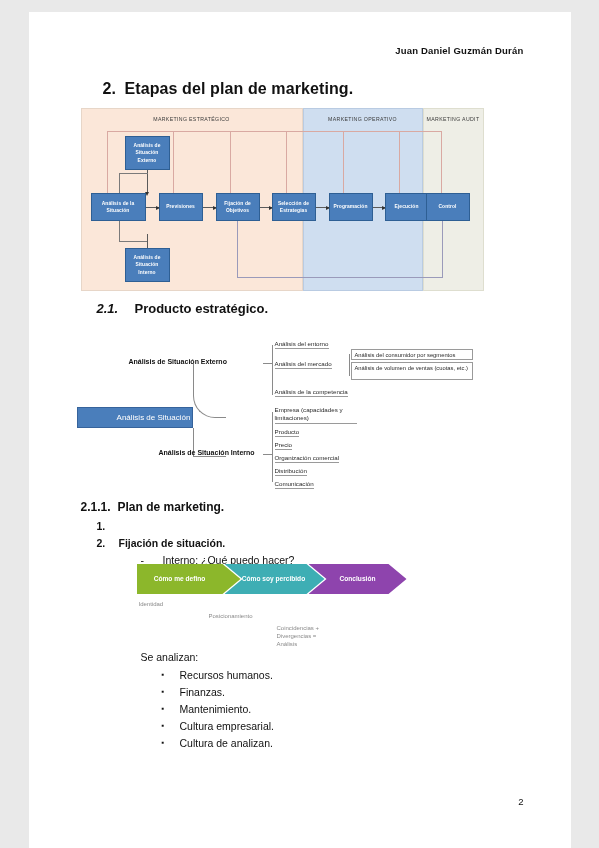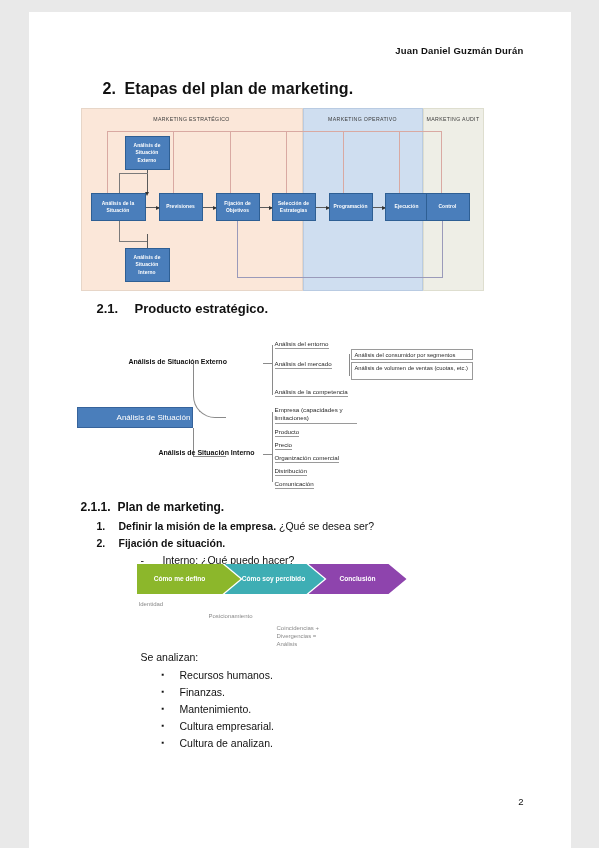--- a/index.html
+++ b/index.html
@@ -15,21 +15,21 @@
   }
   
   .h2{
     position:absolute;left:74px;top:68px;font-size:16px;font-weight:bold;color:#111;
     letter-spacing:.1px;
   }
   .h2 .num{display:inline-block;width:22px;}
   .h21{
     position:absolute;left:68px;top:289px;font-size:13px;font-weight:bold;color:#111;
   }
-  .h21 .num{display:inline-block;width:38px;}
+  .h21 .num{display:inline-block;width:38px;font-style:italic;}
   .h211{
     position:absolute;left:52px;top:488px;font-size:12px;font-weight:bold;color:#111;
   }
   .h211 .num{display:inline-block;width:37px;}
 
   
   .olist{position:absolute;left:68px;top:507px;width:470px;font-size:10.5px;color:#111;}
   .oli{display:flex;margin-bottom:3px;line-height:1.35;}
   .oli .idx{width:22px;font-weight:bold;flex:none;}
   .oli b{font-weight:bold;}
@@ -212,21 +212,20 @@
     <div class="mm-leaf" style="left:216px;top:148px;">Comunicación</div>
   </div>
 
   <div class="h211">
     <span class="num">2.1.1.</span><span>Plan de marketing.</span>
   </div>
 
   <div class="olist">
     <div class="oli">
       <span class="idx">1.</span>
-      <span><b>Definir la misión de la empresa.</b><span class="rest"> ¿Qué se desea ser?</span></span>
     </div>
     <div class="oli">
       <span class="idx">2.</span>
       <span><b>Fijación de situación.</b><span class="rest"></span></span>
     </div>
   </div>
 
   <div class="dash">
     <span class="dsh">-</span><span>Interno: ¿Qué puedo hacer?</span>
   </div>

